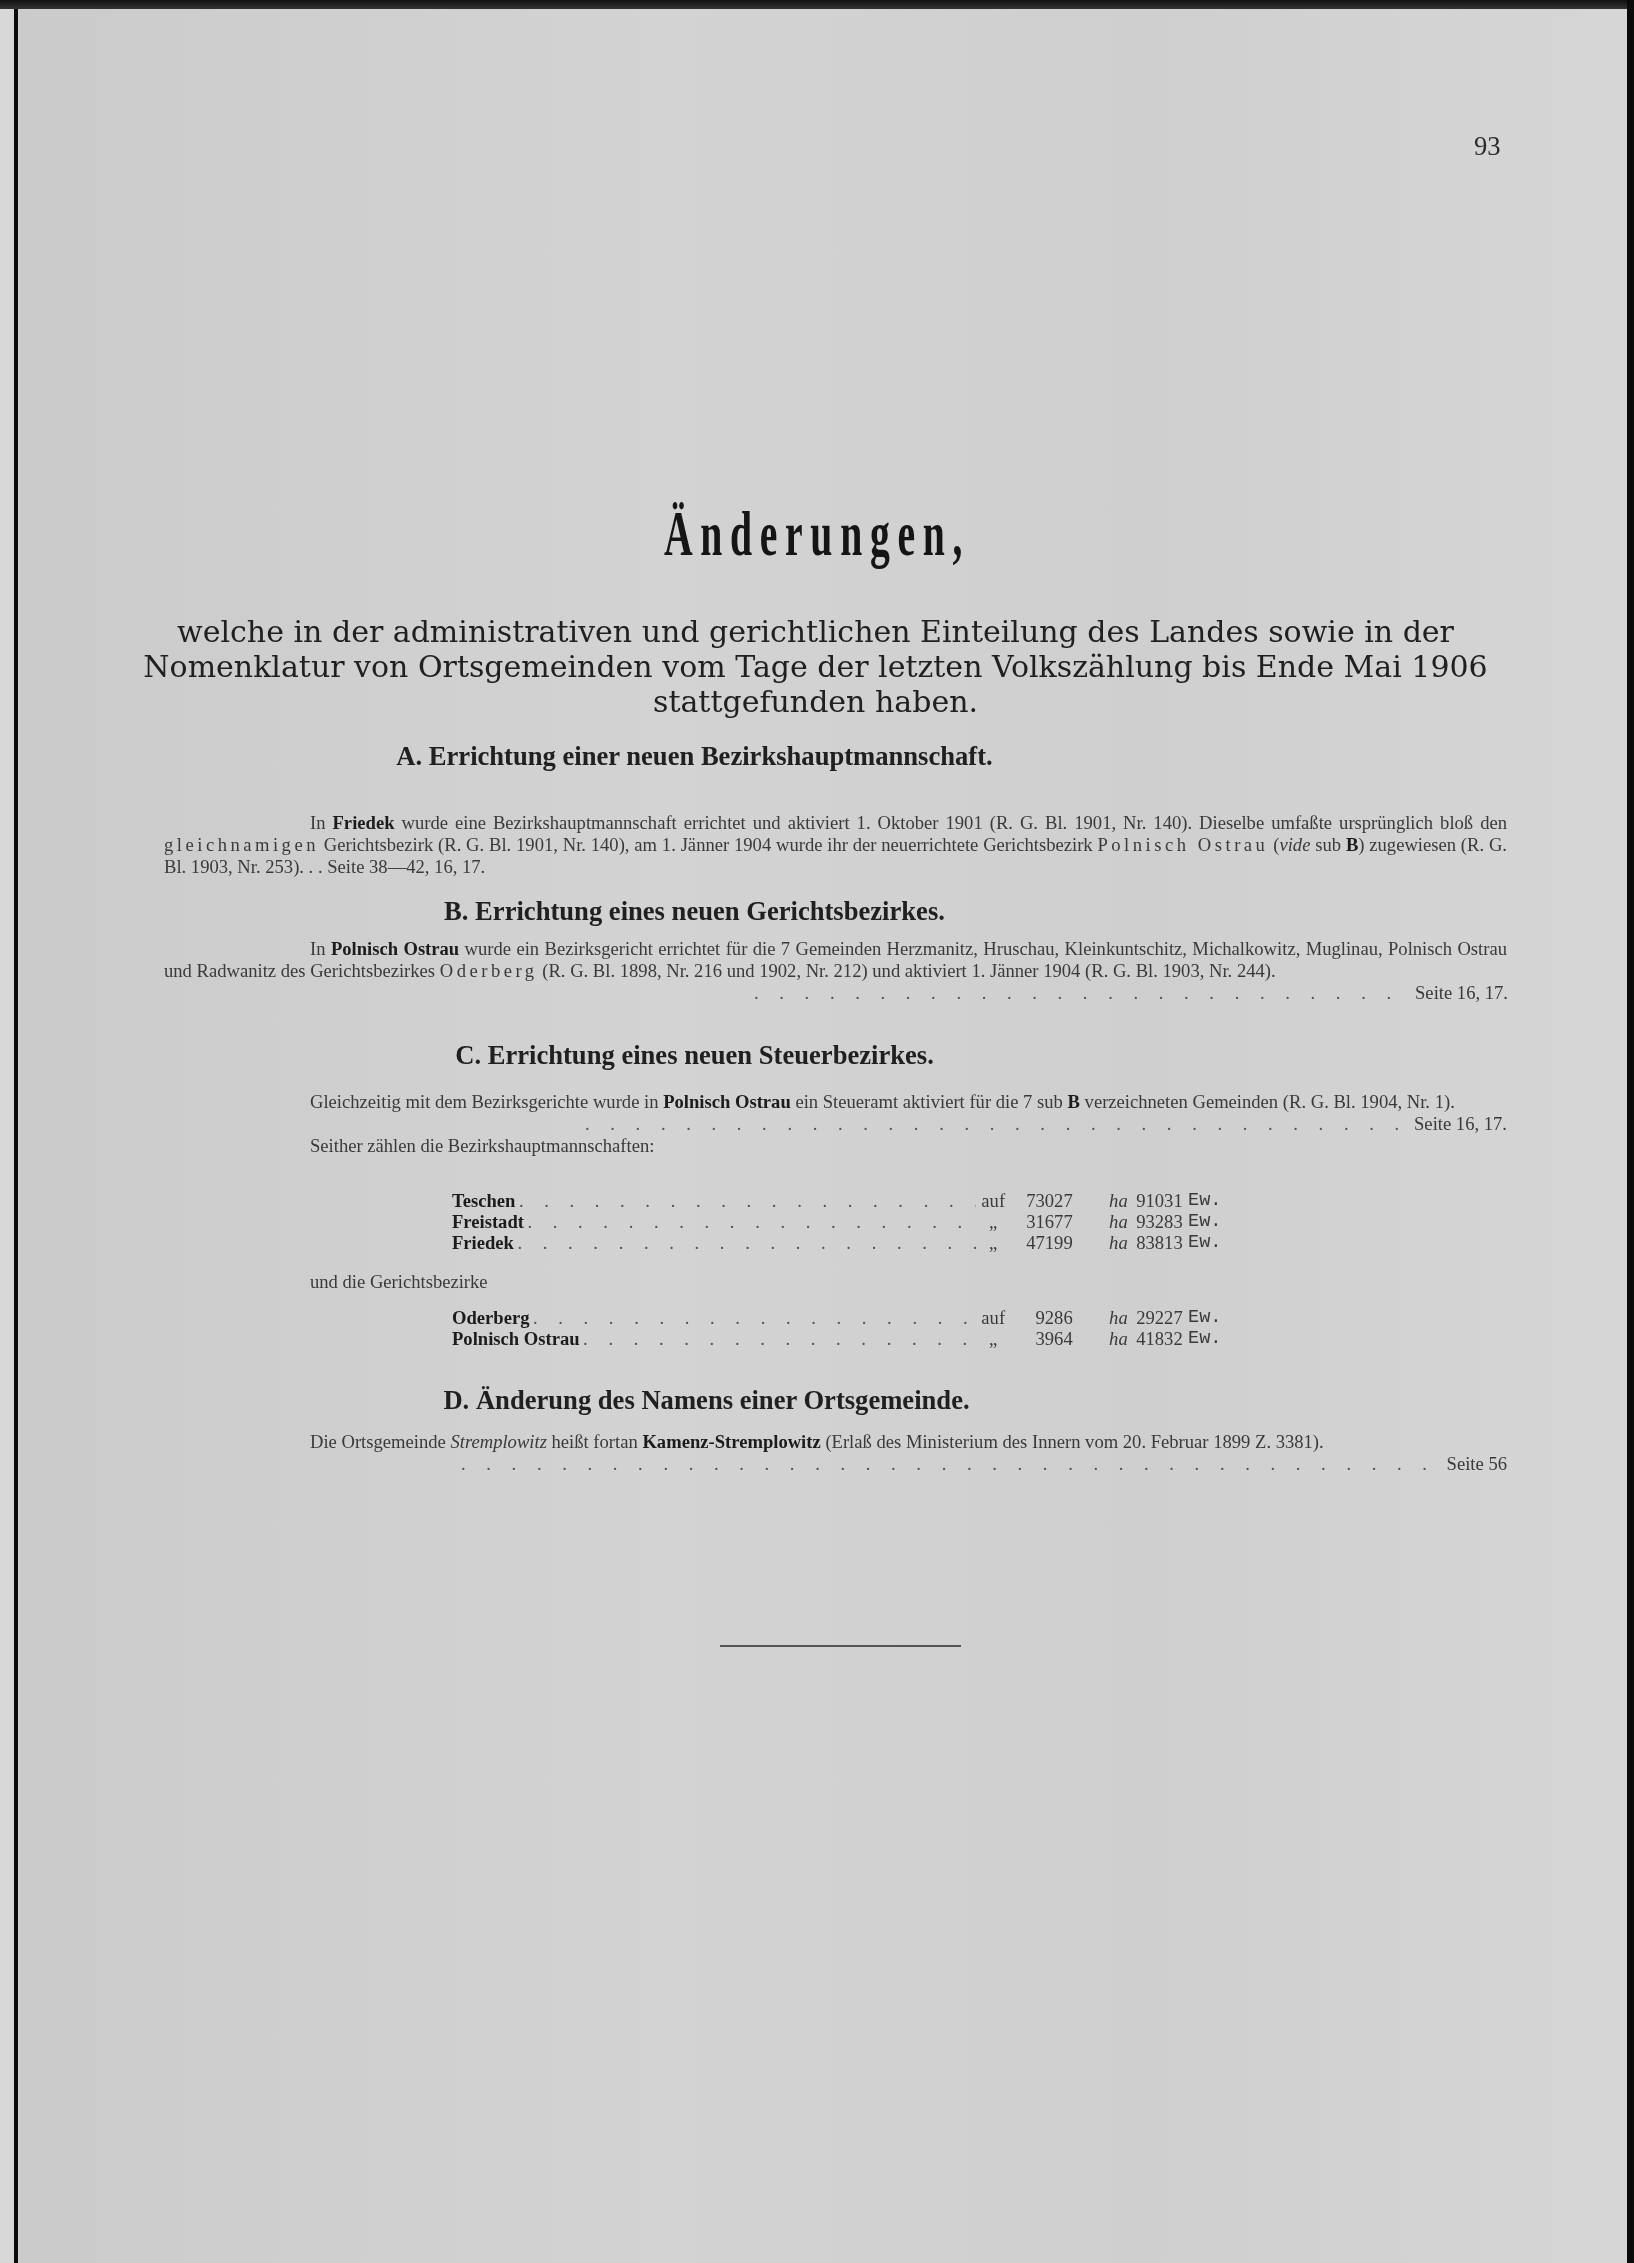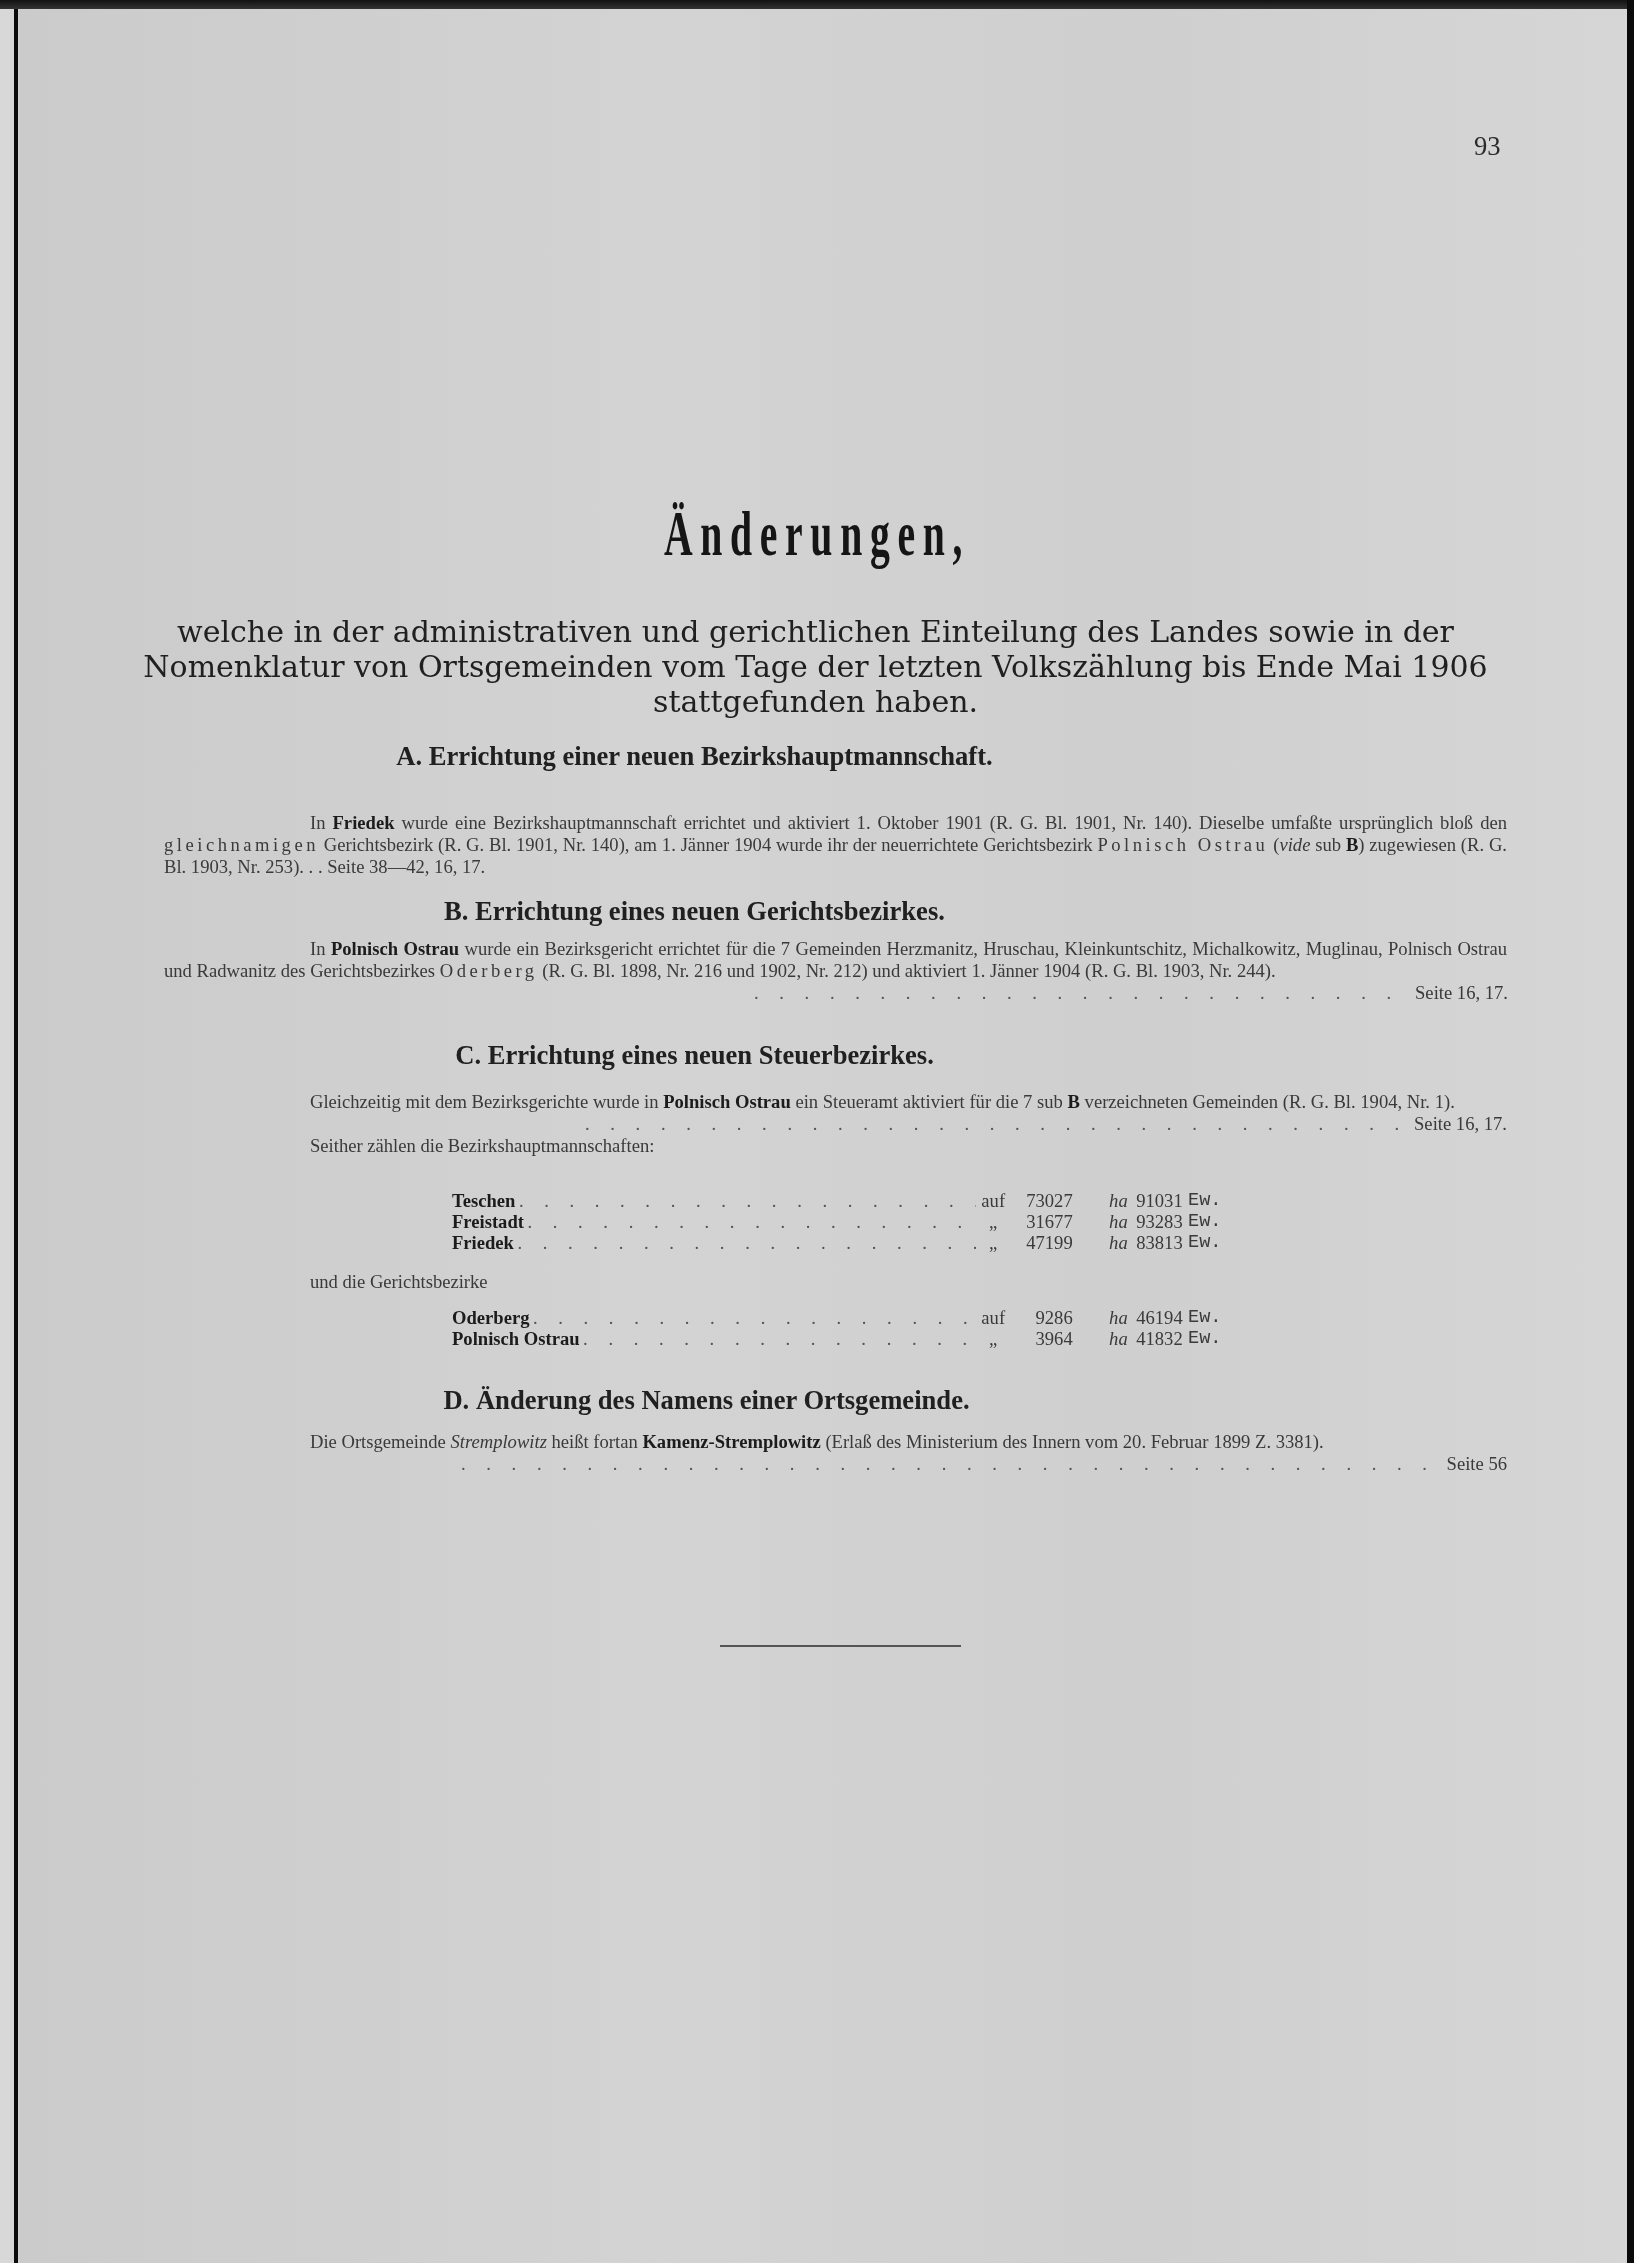--- a/index.html
+++ b/index.html
@@ -138,21 +138,21 @@
 
 <div class="sublabel" style="top:1271px;">und die Gerichtsbezirke</div>
 
 <div class="stats-table" style="top:1307px;">
   <div class="stats-row">
     <span class="name">Oderberg</span>
     <span class="dots">. . . . . . . . . . . . . . . . . . . . . . . . . . . . . . . . . . . . . . . .</span>
     <span class="auf">auf</span>
     <span class="ha-val">9286</span>
     <span class="unit">ha</span>
-    <span class="ew-val">46194</span>
+    <span class="ew-val">29227</span>
     <span class="ew">Ew.</span>
   </div>
   <div class="stats-row">
     <span class="name">Polnisch Ostrau</span>
     <span class="dots">. . . . . . . . . . . . . . . . . . . . . . . . . . . . . . . . . . . . . . . .</span>
     <span class="auf">„</span>
     <span class="ha-val">3964</span>
     <span class="unit">ha</span>
     <span class="ew-val">41832</span>
     <span class="ew">Ew.</span>

